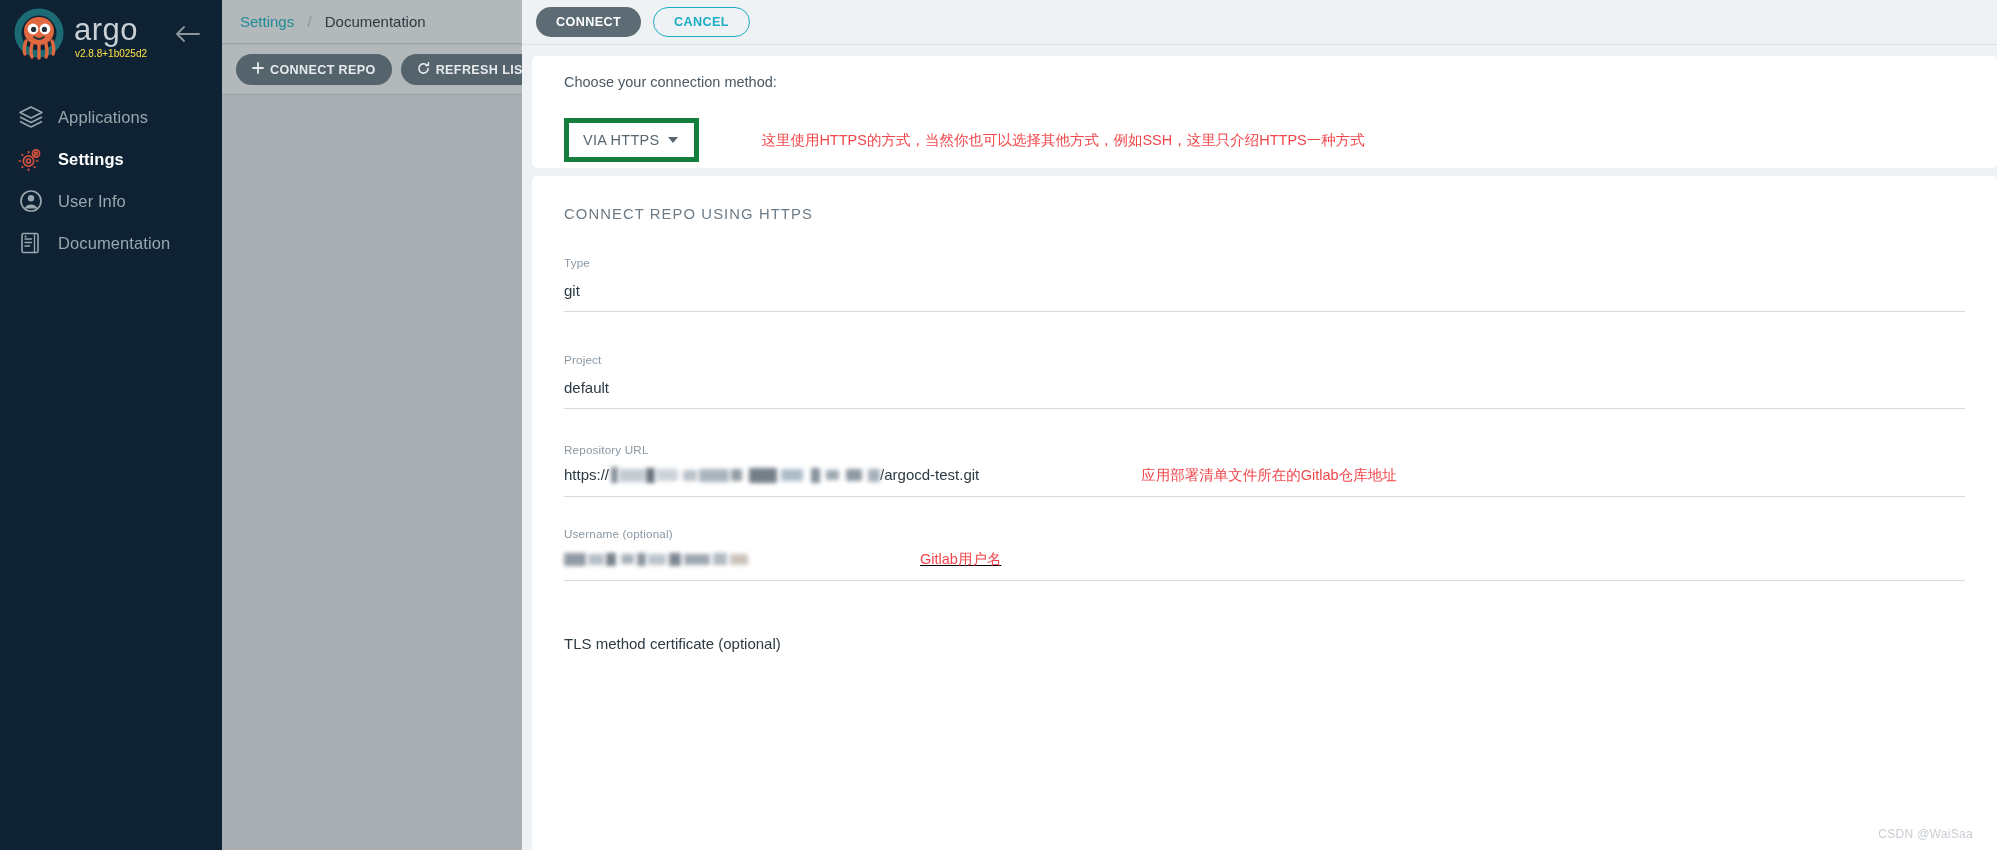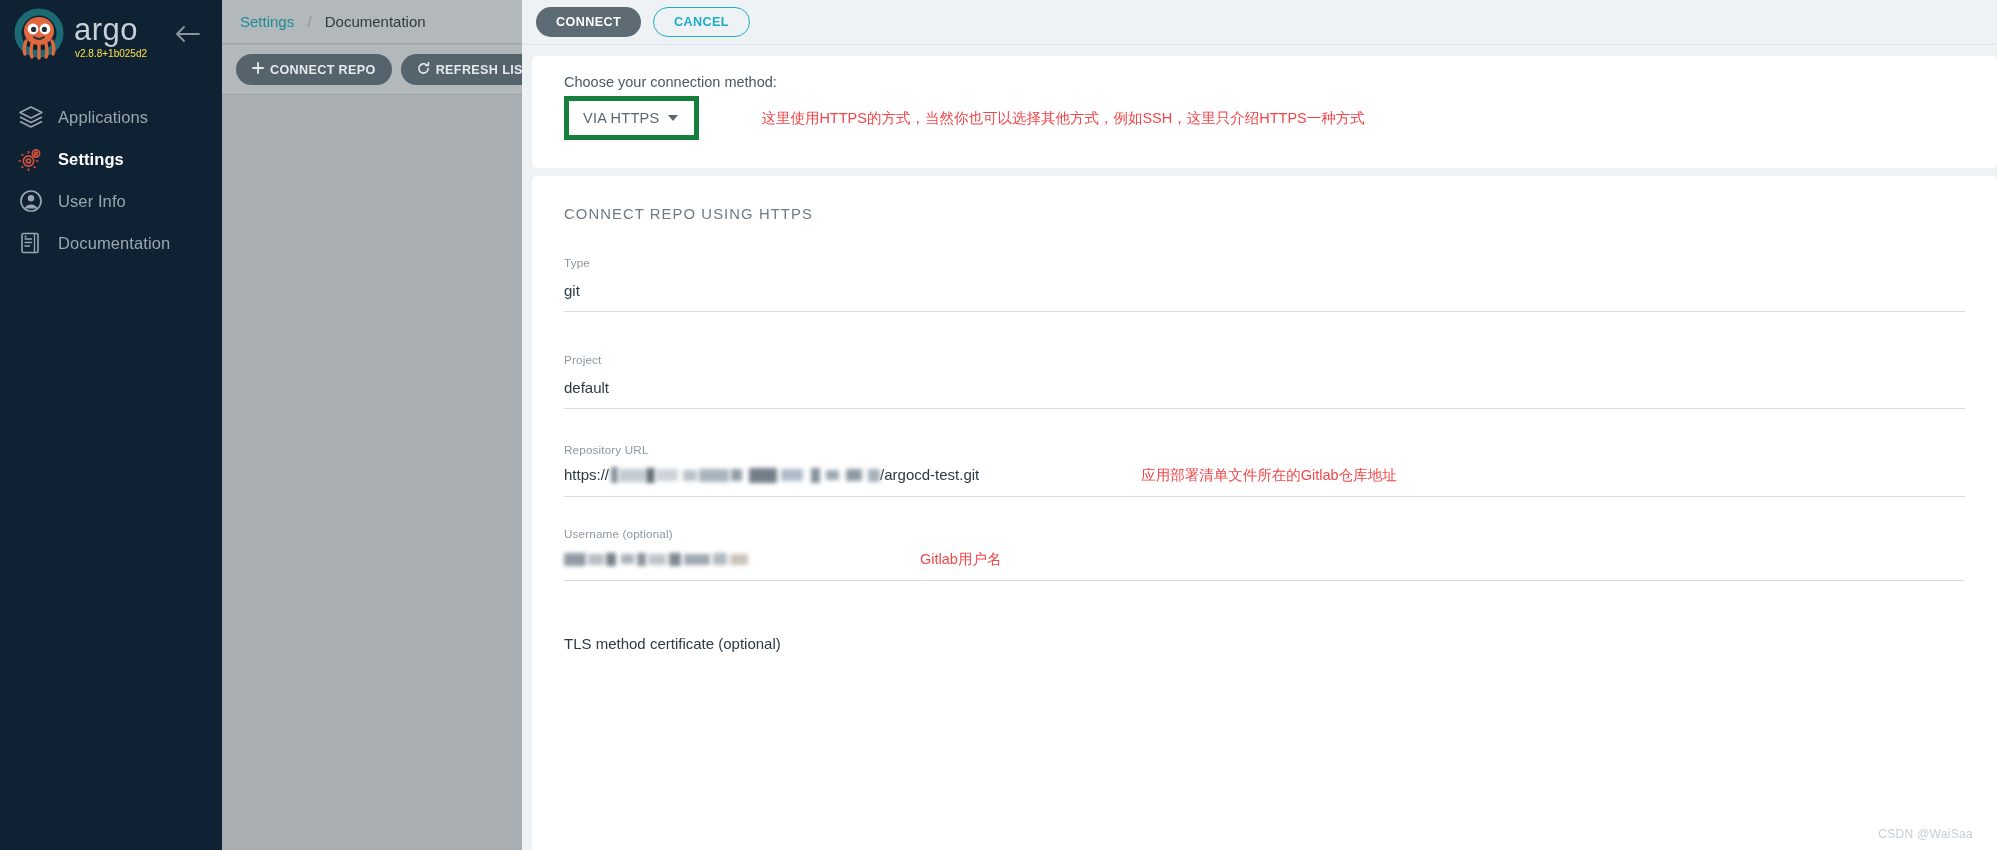--- a/index.html
+++ b/index.html
@@ -129,21 +129,21 @@
     background: #fff;
     border-radius: 5px;
   }
   #card-method { top: 56px; height: 112px; }
   #card-form   { top: 176px; height: 700px; }
 
   .card-pad { padding: 22px 32px 0 32px; }
 
   .method-label {
     font-size: 14.5px; color: #4a5864;
-    margin-bottom: 6px;
+    margin-bottom: 28px;
   }
   .method-box {
     display: inline-flex; align-items: center;
     border: 5px solid #15803d;
     padding: 9px 16px 9px 14px;
     cursor: pointer;
   }
   .method-text {
     font-size: 14.5px; color: #58666f; letter-spacing: .25px;
   }
@@ -371,21 +371,21 @@
                 </span>
               <span>/argocd-test.git</span>
             </div>
             <span class="annot" style="margin-left:162px; margin-top:6px;">应用部署清单文件所在的Gitlab仓库地址</span>
           </div>
           <div class="underline" style="margin-top:8px;"></div>
         </div>
 
         <div class="field" style="margin-top:30px;">
           <div class="field-label">Username (optional)</div>
-          <div style="display:flex; align-items:center;">
+          <div style="display:flex; align-items:center;text-decoration:underline;">
             <div class="field-value" style="margin-top:6px;">
               <span class="blur-run" id="user-blur">
                   <span class="blur-seg" style="width: 22px; height: 13px; background: rgb(126, 138, 149); margin-left: 0px;"></span>
                   <span class="blur-seg" style="width: 16px; height: 11px; background: rgb(169, 179, 188); margin-left: 2px;"></span>
                   <span class="blur-seg" style="width: 10px; height: 13px; background: rgb(95, 107, 118); margin-left: 2px;"></span>
                   <span class="blur-seg" style="width: 13px; height: 10px; background: rgb(154, 165, 175); margin-left: 5px;"></span>
                   <span class="blur-seg" style="width: 9px; height: 13px; background: rgb(118, 130, 141); margin-left: 3px;"></span>
                   <span class="blur-seg" style="width: 18px; height: 11px; background: rgb(176, 186, 194); margin-left: 2px;"></span>
                   <span class="blur-seg" style="width: 12px; height: 13px; background: rgb(104, 116, 127); margin-left: 3px;"></span>
                   <span class="blur-seg" style="width: 26px; height: 11px; background: rgb(142, 153, 163); margin-left: 3px;"></span>

